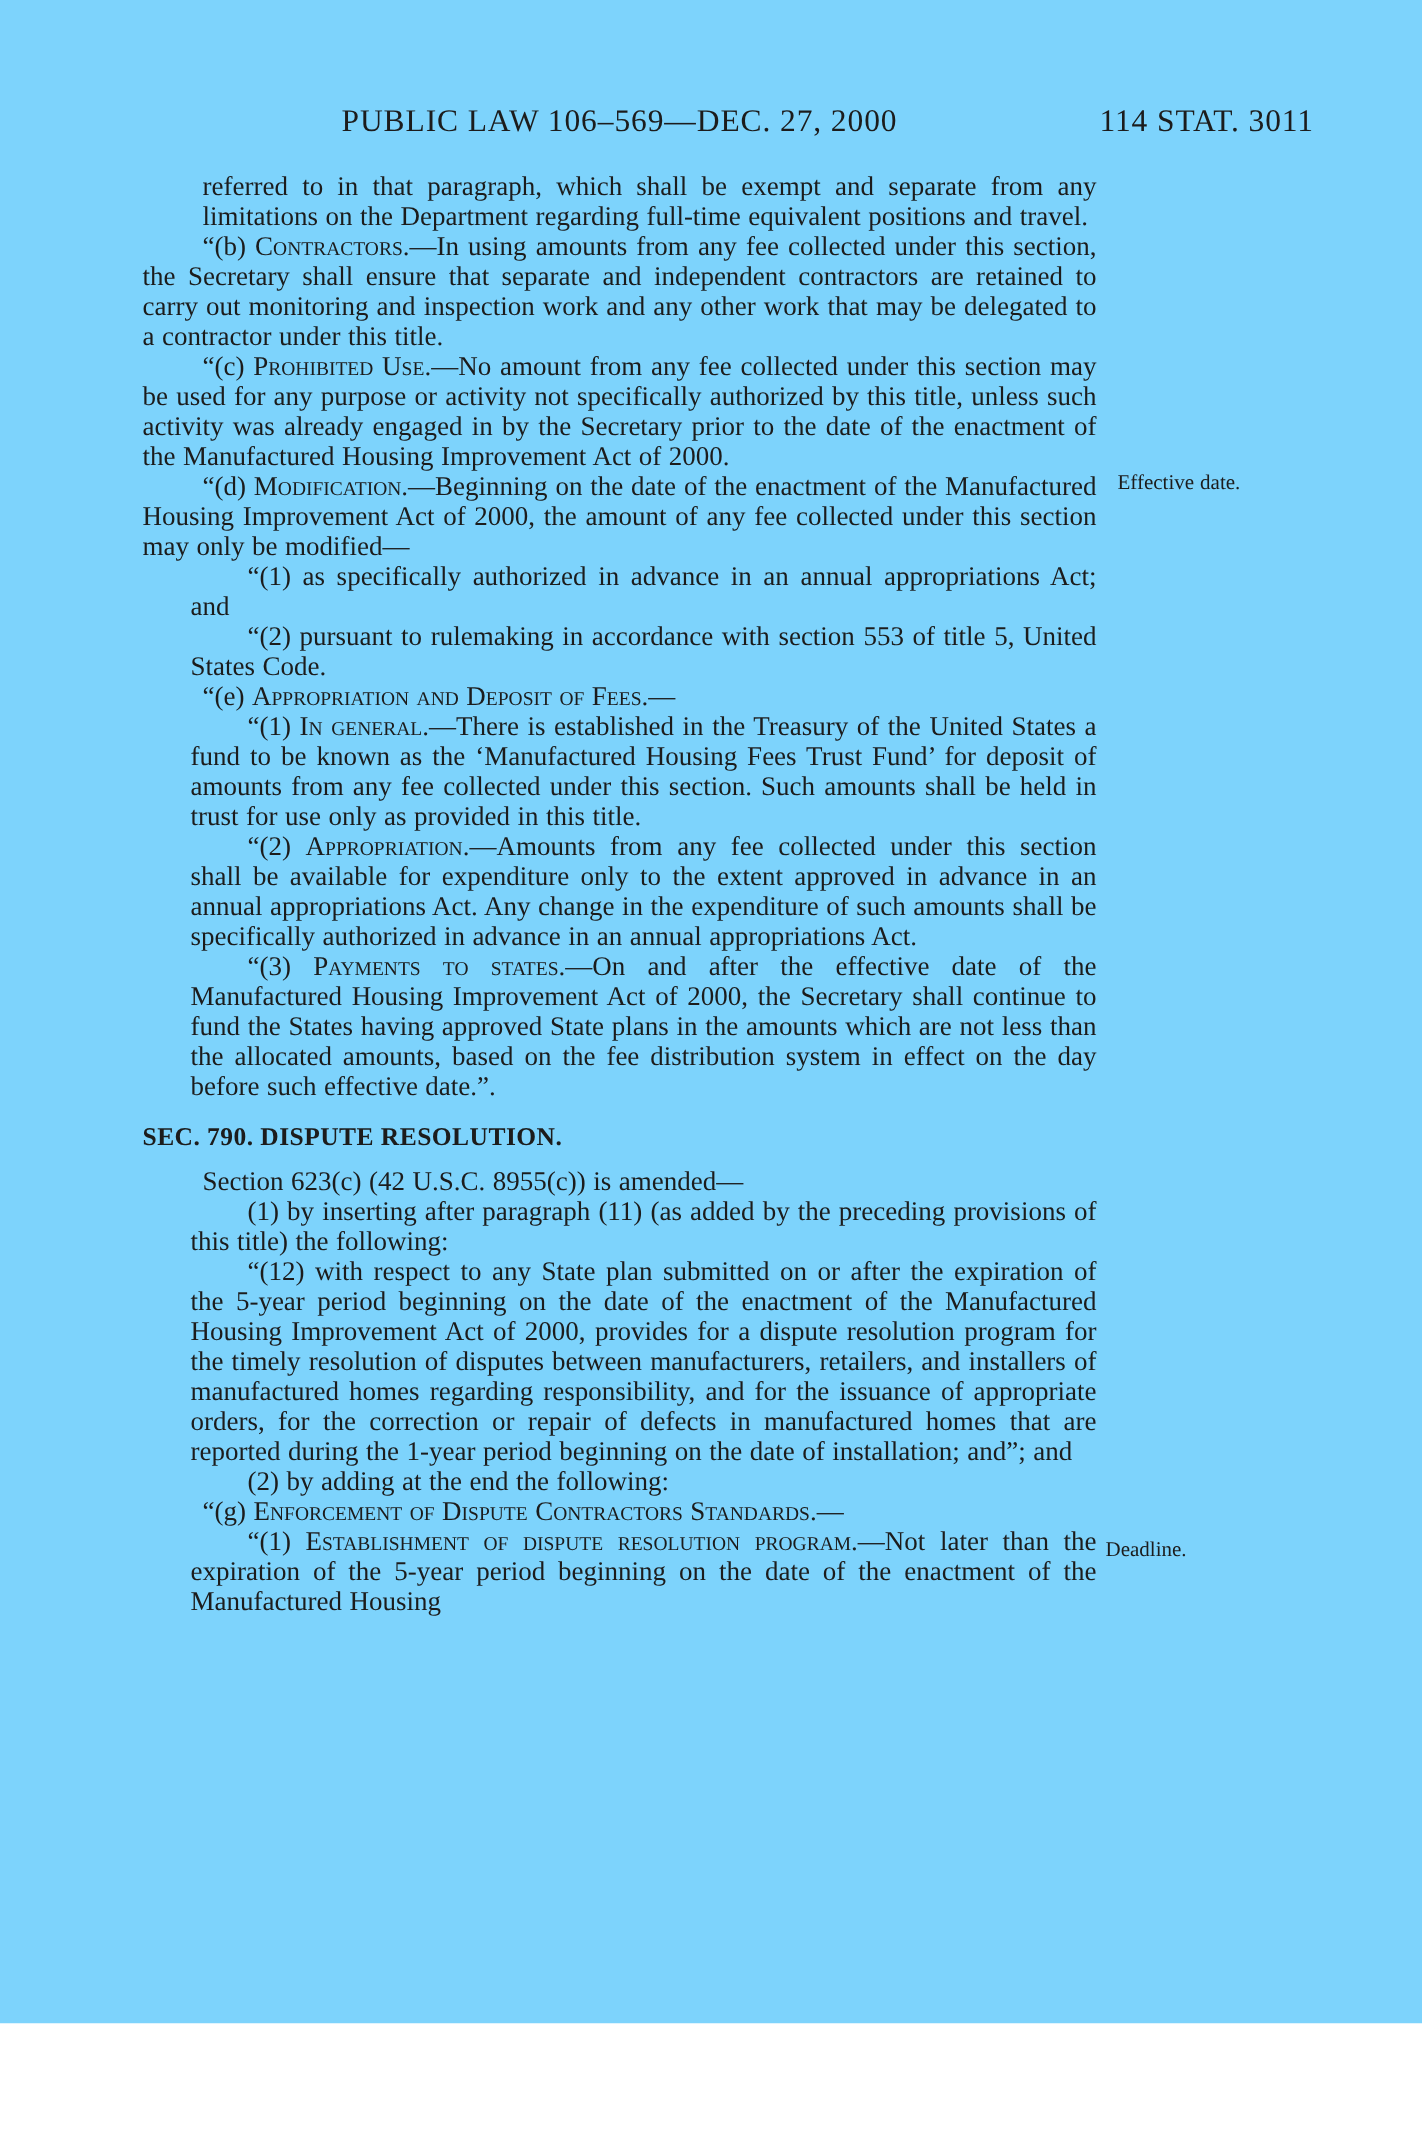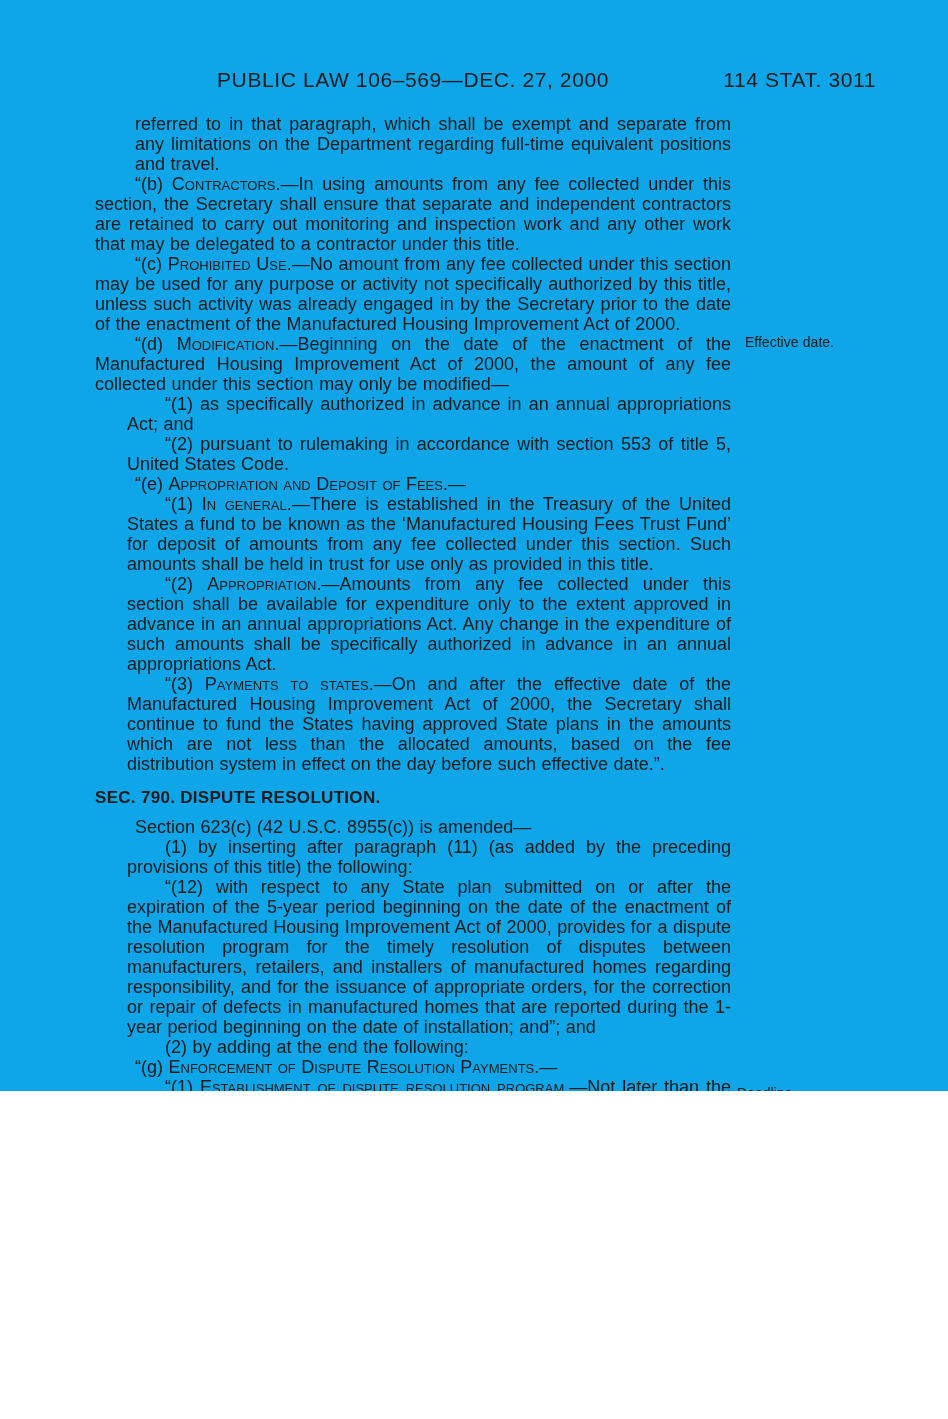--- a/index.html
+++ b/index.html
@@ -3,23 +3,23 @@
 <meta charset="utf-8">
 <style>
   html, body {
     margin: 0;
     padding: 0;
     background: #ffffff;
   }
   .page {
     position: relative;
     width: 948px;
-    height: 1091px;
-    background: #0ea5e9;
-    font-family: Liberation Sans, sans-serif;
+    height: 1349px;
+    background: #7dd3fc;
+    font-family: Liberation Serif, serif;
     color: #1c1c1c;
     overflow: hidden;
   }
   .header-title {
     position: absolute;
     left: 95px;
     top: 68px;
     width: 636px;
     text-align: center;
     font-size: 21px;
@@ -87,16 +87,16 @@
       <p class="para ind-num"><span>“(2) pursuant to rulemaking in accordance with section 553 of title 5, United States Code.</span></p>
       <p class="para ind-sub"><span>“(e) </span><span class="sc">Appropriation and Deposit of Fees</span><span>.—</span></p>
       <p class="para ind-num"><span>“(1) </span><span class="sc">In general</span><span>.—There is established in the Treasury of the United States a fund to be known as the ‘Manufactured Housing Fees Trust Fund’ for deposit of amounts from any fee collected under this section. Such amounts shall be held in trust for use only as provided in this title.</span></p>
       <p class="para ind-num"><span>“(2) </span><span class="sc">Appropriation</span><span>.—Amounts from any fee collected under this section shall be available for expenditure only to the extent approved in advance in an annual appropriations Act. Any change in the expenditure of such amounts shall be specifically authorized in advance in an annual appropriations Act.</span></p>
       <p class="para ind-num"><span>“(3) </span><span class="sc">Payments to states</span><span>.—On and after the effective date of the Manufactured Housing Improvement Act of 2000, the Secretary shall continue to fund the States having approved State plans in the amounts which are not less than the allocated amounts, based on the fee distribution system in effect on the day before such effective date.”.</span></p>
       <h2 class="sec-heading">SEC. 790. DISPUTE RESOLUTION.</h2>
       <p class="para ind-sub"><span>Section 623(c) (42 U.S.C. 8955(c)) is amended—</span></p>
       <p class="para ind-num"><span>(1) by inserting after paragraph (11) (as added by the preceding provisions of this title) the following:</span></p>
       <p class="para ind-num"><span>“(12) with respect to any State plan submitted on or after the expiration of the 5-year period beginning on the date of the enactment of the Manufactured Housing Improvement Act of 2000, provides for a dispute resolution program for the timely resolution of disputes between manufacturers, retailers, and installers of manufactured homes regarding responsibility, and for the issuance of appropriate orders, for the correction or repair of defects in manufactured homes that are reported during the 1-year period beginning on the date of installation; and”; and</span></p>
       <p class="para ind-num"><span>(2) by adding at the end the following:</span></p>
-      <p class="para ind-sub"><span>“(g) </span><span class="sc">Enforcement of Dispute Resolution Payments</span><span>.—</span></p>
+      <p class="para ind-sub"><span>“(g) </span><span class="sc">Enforcement of Dispute Contractors Standards</span><span>.—</span></p>
       <p class="para ind-num"><span>“(1) </span><span class="sc">Establishment of dispute resolution program</span><span>.—Not later than the expiration of the 5-year period beginning on the date of the enactment of the Manufactured Housing</span><span class="margin-note" style="top: 8px;">Deadline.</span></p>
     </div>
 </div>
 
 </body></html>

